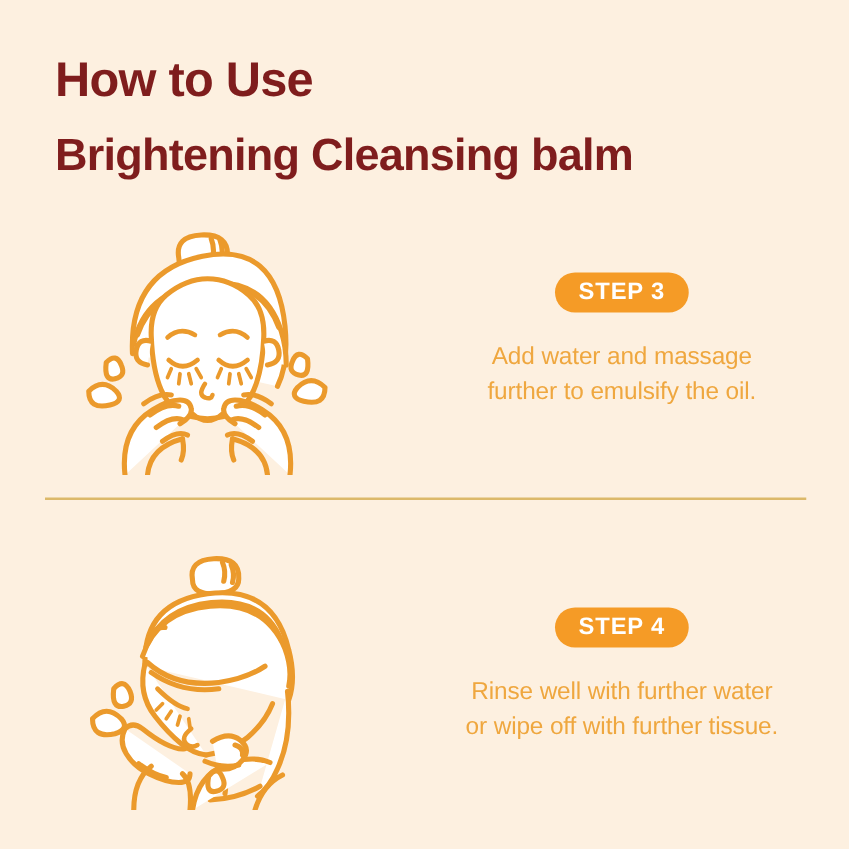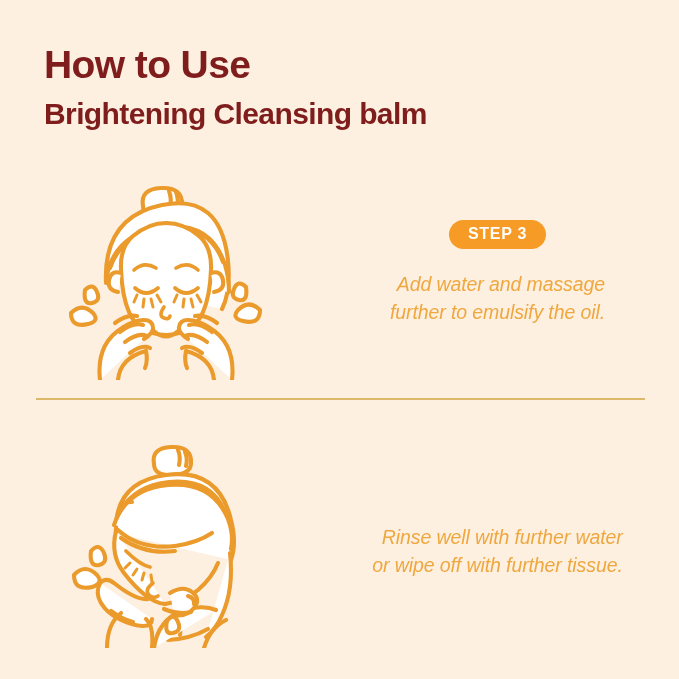--- a/index.html
+++ b/index.html
@@ -30,21 +30,22 @@
   }
   .heading-line {
     color: #7f1d1d;
     font-weight: 700;
     font-size: 39px;
     line-height: 49px;
     letter-spacing: -0.6px;
     white-space: nowrap;
   }
   .heading-line.line2 {
-    font-size: 30px;
+    font-size: 36px;
+    margin-top: 10px;
   }
 
   
   .step-row {
     position: absolute;
     left: 0;
     width: 679px;
     display: flex;
     flex-direction: row;
     align-items: center;
@@ -67,36 +68,35 @@
     flex-direction: column;
     align-items: center;
     justify-content: center;
     padding-right: 14px;
     box-sizing: border-box;
   }
 
   .step-badge {
     background: #f59b26;
     color: #ffffff;
-    font-size: 16px;
+    font-size: 19px;
     font-weight: 700;
     letter-spacing: 0.7px;
     padding: 6px 19px 7px 19px;
     border-radius: 20px;
     display: inline-block;
     line-height: 1;
   }
   .step-desc {
     margin-top: 21px;
     color: #efa73f;
     font-size: 19.5px;
     line-height: 28px;
-    text-align: right;
+    text-align: center;
     letter-spacing: -0.1px;
-    font-style: italic;
   }
   .step-desc .l2 { display: block; }
 
   
   .divider {
     position: absolute;
     left: 36px;
     top: 398px;
     width: 609px;
     height: 2px;
@@ -246,20 +246,21 @@
 
           <path d="M109 188 q7 -9 11 1 q4 9 -5 11 q-9 2 -6 -12 Z" fill="#ffffff"></path>
 
           <path d="M33 118 q8 -9 13 2 q4 10 -5 12 q-10 2 -8 -14 Z" fill="#ffffff"></path>
           <path d="M16 142 q11 -12 23 0 q7 8 -5 12 q-18 4 -18 -12 Z" fill="#ffffff"></path>
         </g>
       </svg>
     </div>
 
     <div class="text-cell">
+      <div class="step-badge">STEP 4</div>
       <div class="step-desc">
         <span class="l1">Rinse well with further water</span>
         <span class="l2">or wipe off with further tissue.</span>
       </div>
     </div>
   </div>
 
 </div>
 
 </body></html>

